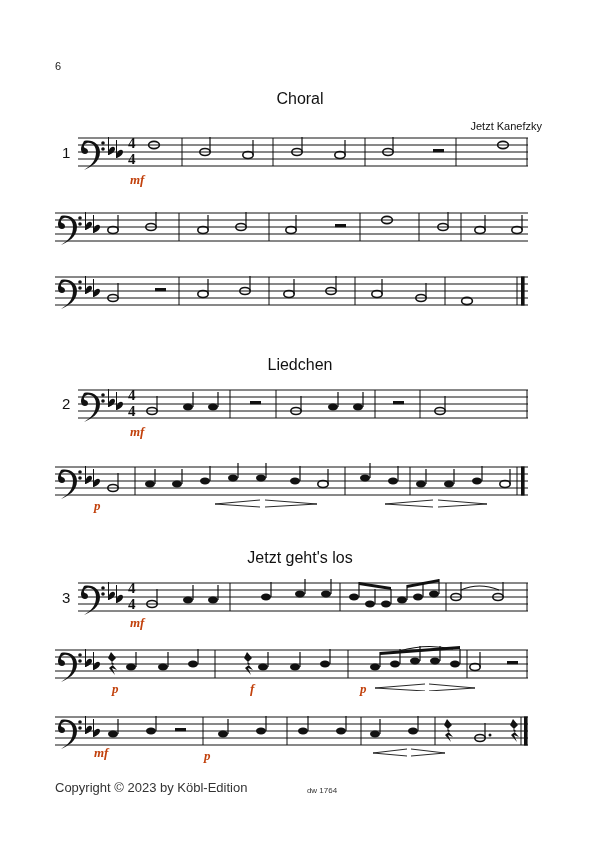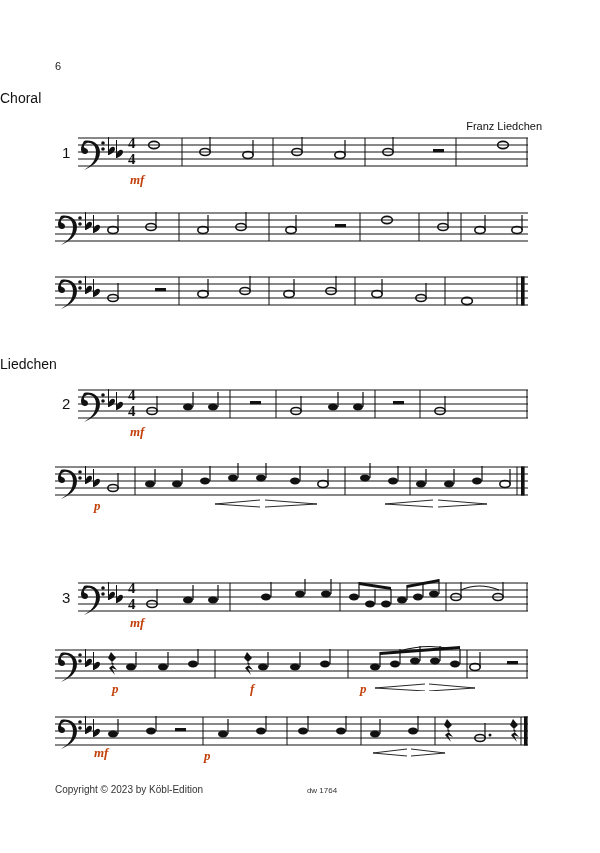--- a/index.html
+++ b/index.html
@@ -20,40 +20,41 @@
   .page-number {
     position: absolute;
     left: 55px;
     top: 60px;
     font-size: 11px;
     color: #222;
   }
   .piece-title {
     position: absolute;
     width: 100%;
-    font-size: 14px;
+    text-align: center;
+    font-size: 16px;
     color: #111;
     left: 0;
   }
   .composer {
     position: absolute;
     right: 58px;
     font-size: 11px;
     color: #111;
   }
   .piece-number {
     position: absolute;
     font-size: 15px;
     color: #111;
   }
   .footer-left {
     position: absolute;
     left: 55px;
     bottom: 58px;
-    font-size: 10px;
+    font-size: 13px;
     color: #333;
   }
   .footer-center {
     position: absolute;
     left: 0;
     width: 100%;
     text-align: center;
     bottom: 58px;
     font-size: 8px;
     color: #333;
@@ -73,21 +74,21 @@
   }
 </style>
 </head>
 <body>
 
 <div class="page">
 
   <div class="page-number">6</div>
 
   <div class="piece-title" style="top:90px;">Choral</div>
-  <div class="composer" style="top:120px;">Franz Liedchen</div>
+  <div class="composer" style="top:120px;">Jetzt Kanefzky</div>
   <div class="piece-number" style="left:62px; top:144px;">1</div>
 
   <div class="stave-wrap" style="left:78px; top:133px;">
     <svg width="450" height="46" viewBox="0 0 450 46">
       <g stroke="#111" stroke-width="1">
         <line x1="0" y1="5" x2="450" y2="5"></line>
         <line x1="0" y1="12" x2="450" y2="12"></line>
         <line x1="0" y1="19" x2="450" y2="19"></line>
         <line x1="0" y1="26" x2="450" y2="26"></line>
         <line x1="0" y1="33" x2="450" y2="33"></line>
@@ -366,20 +367,21 @@
         <line x1="330" y1="42" x2="378" y2="45"></line>
       </g>
       <g stroke="#111" stroke-width="0.9" fill="none">
         <line x1="383" y1="38" x2="432" y2="42"></line>
         <line x1="383" y1="45" x2="432" y2="42"></line>
       </g>
     </svg>
   </div>
   <div class="dyn" style="left:94px; top:498px;">p</div>
 
+  <div class="piece-title" style="top:549px;">Jetzt geht's los</div>
   <div class="piece-number" style="left:62px; top:589px;">3</div>
 
   <div class="stave-wrap" style="left:78px; top:578px;">
     <svg width="450" height="46" viewBox="0 0 450 46">
       <g stroke="#111" stroke-width="1">
         <line x1="0" y1="5" x2="450" y2="5"></line>
         <line x1="0" y1="12" x2="450" y2="12"></line>
         <line x1="0" y1="19" x2="450" y2="19"></line>
         <line x1="0" y1="26" x2="450" y2="26"></line>
         <line x1="0" y1="33" x2="450" y2="33"></line>

